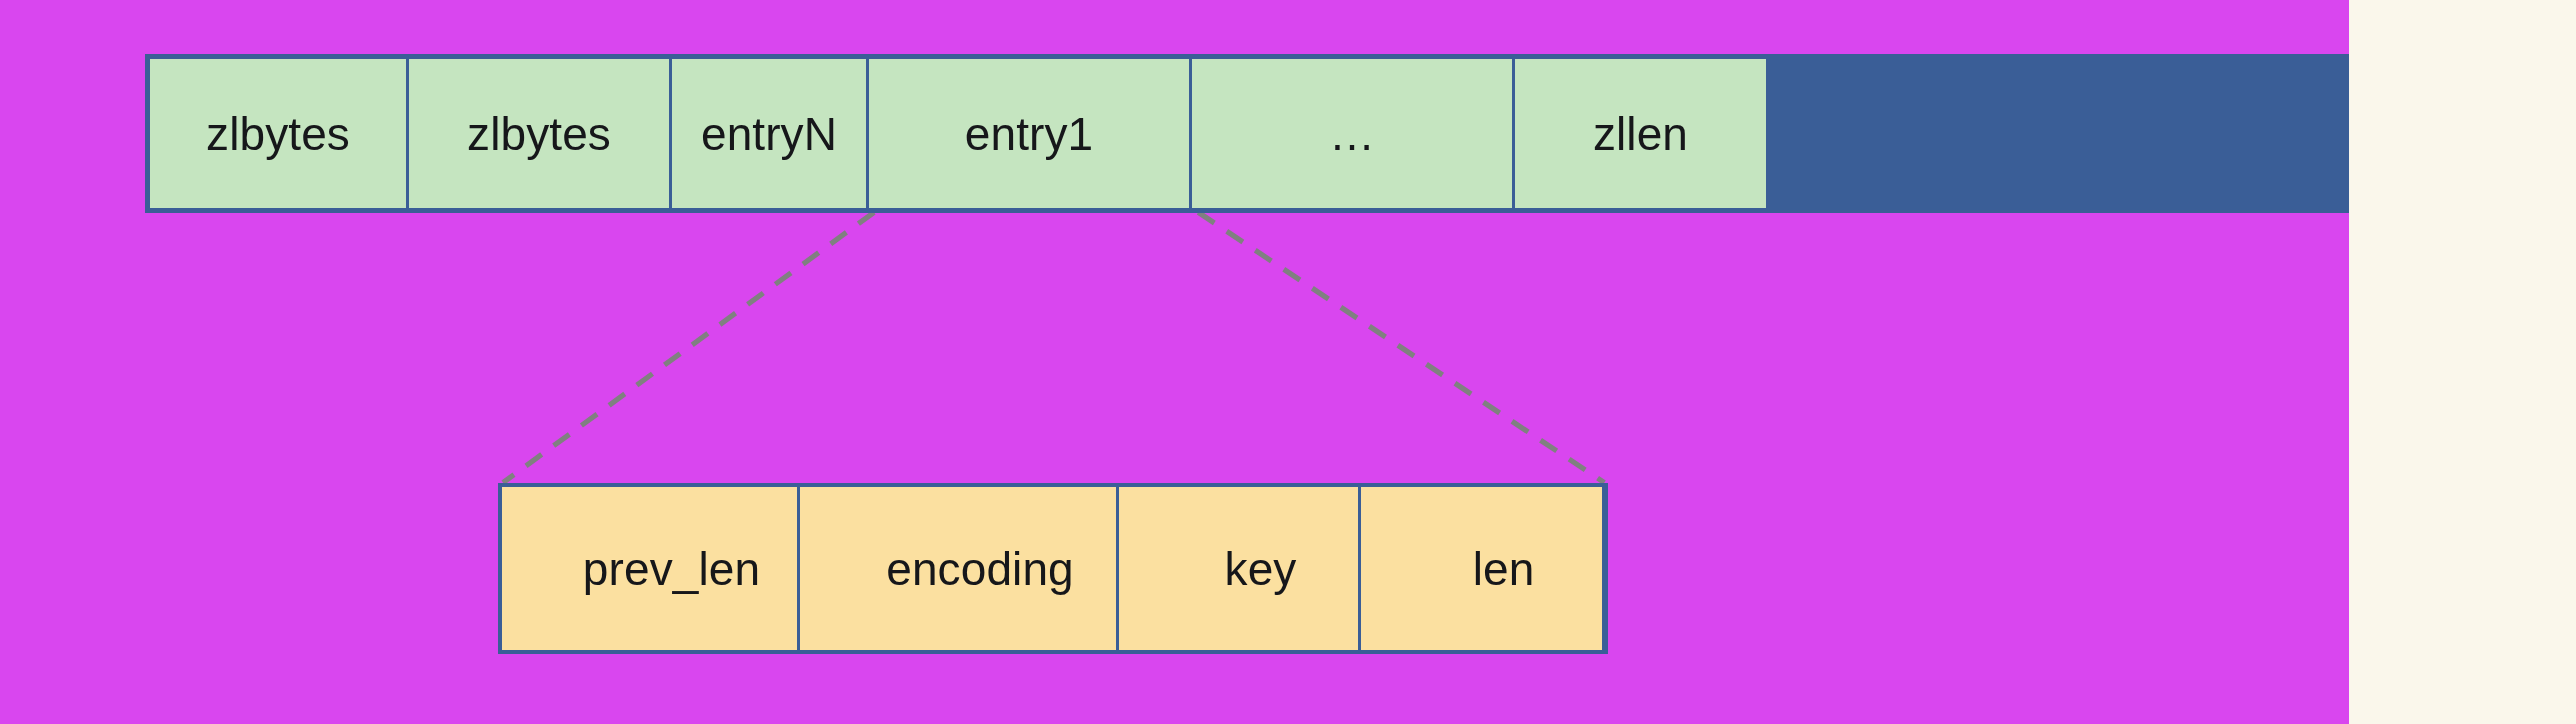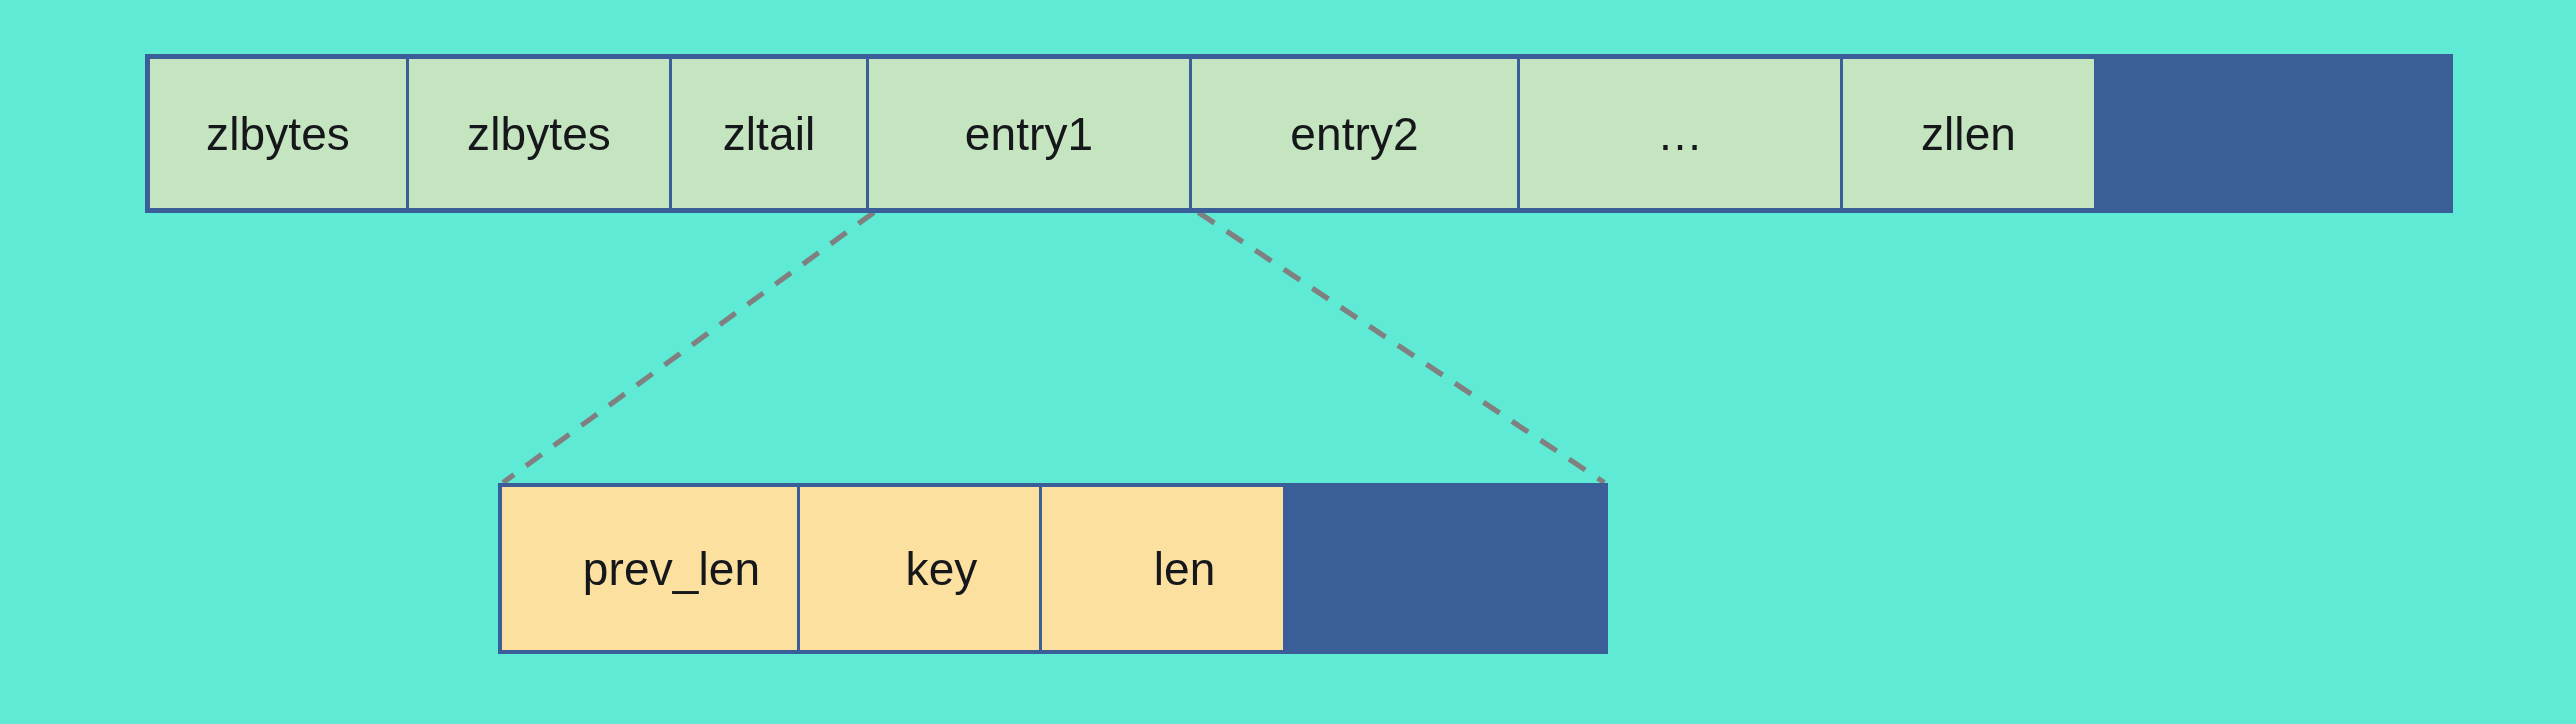--- a/index.html
+++ b/index.html
@@ -5,23 +5,23 @@
   html, body {
     margin: 0;
     padding: 0;
     background: #faf7eb;
   }
   body {
     font-family: "Liberation Sans", sans-serif;
   }
   #canvas {
     position: relative;
-    width: 2576px;
+    width: 2349px;
     height: 724px;
-    background: #5eead4;
+    background: #d946ef;
     overflow: hidden;
   }
 
   
   #connectors {
     position: absolute;
     left: 0;
     top: 0;
     width: 2576px;
     height: 724px;
@@ -80,40 +80,40 @@
   </svg>
 
   <div id="ziplist-row" class="struct-row">
     <div class="cell" style="width:256px">
       <span>zlbytes</span>
     </div>
     <div class="cell" style="width:263px">
       <span>zlbytes</span>
     </div>
     <div class="cell" style="width:197px">
-      <span>zltail</span>
+      <span>entryN</span>
     </div>
     <div class="cell" style="width:323px">
       <span>entry1</span>
-    </div>
-    <div class="cell" style="width:328px">
-      <span>entry2</span>
     </div>
     <div class="cell" style="width:323px">
       <span>…</span>
     </div>
     <div class="cell" style="width:254px">
       <span>zllen</span>
     </div>
   </div>
 
   <div id="entry-detail-row" class="struct-row">
     <div class="cell" style="width:295px">
       <span>prev_len</span>
     </div>
+    <div class="cell" style="width:319px">
+      <span>encoding</span>
+    </div>
     <div class="cell" style="width:242px">
       <span>key</span>
     </div>
     <div class="cell" style="width:244px">
       <span>len</span>
     </div>
   </div>
 
 </div>
 

